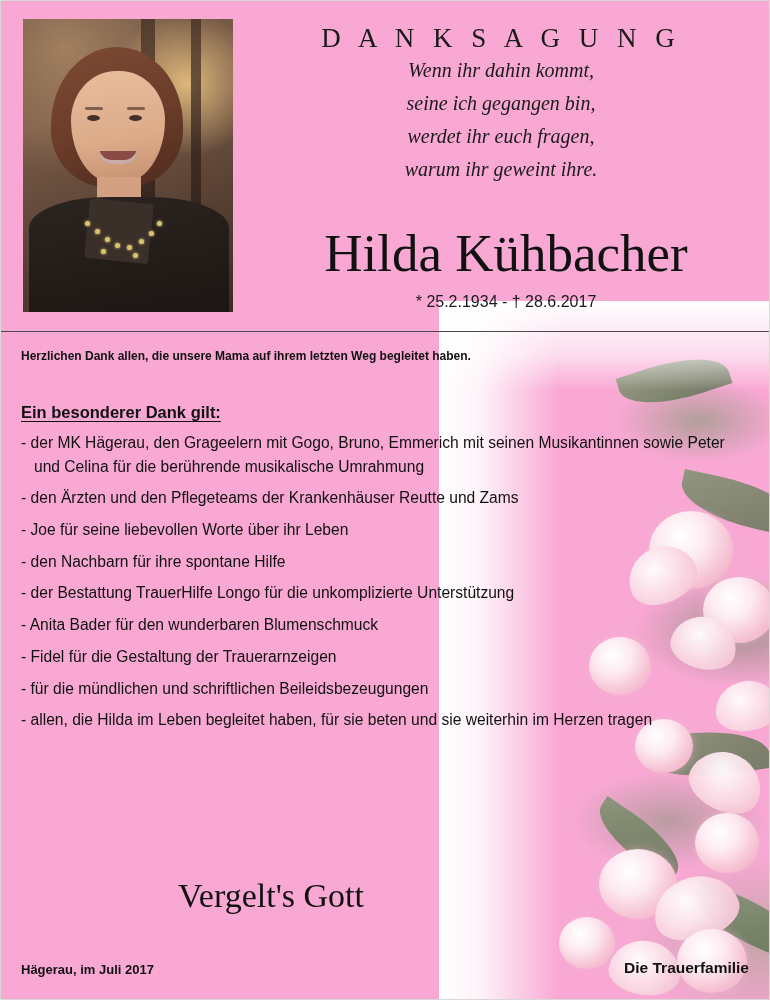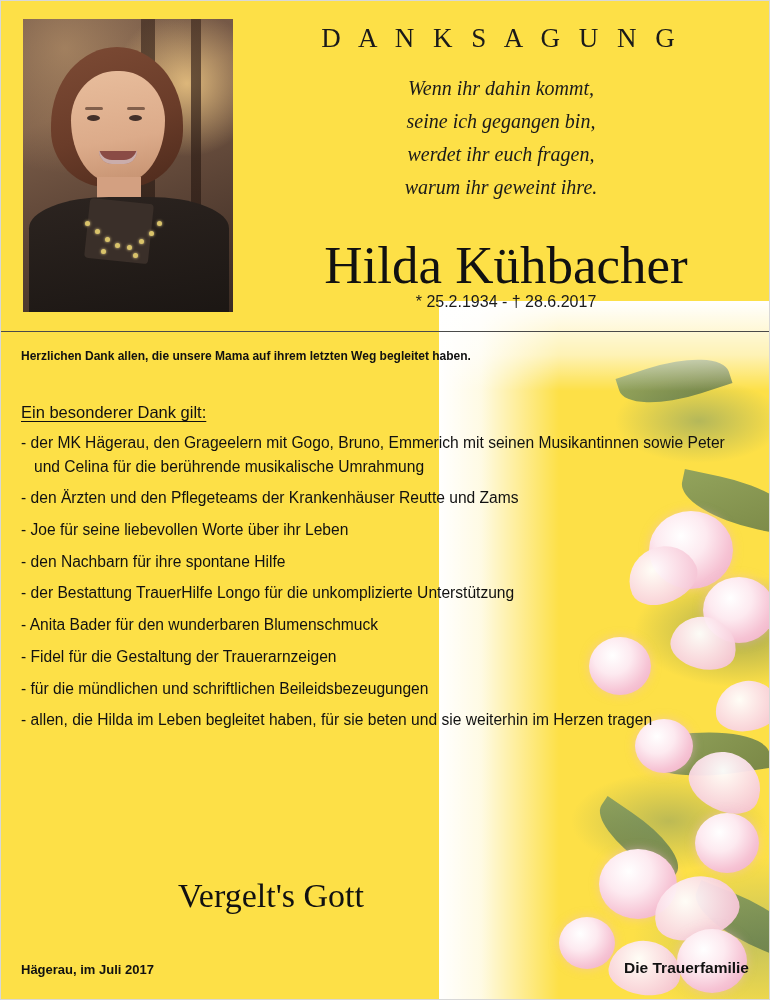--- a/index.html
+++ b/index.html
@@ -7,21 +7,21 @@
     padding: 0;
     background: #ffffff;
   }
   body {
     font-family: "Liberation Sans", sans-serif;
   }
   #page {
     position: relative;
     width: 770px;
     height: 1000px;
-    background: #fde047;
+    background: #f9a8d4;
     overflow: hidden;
     border: 1px solid #d8d8d8;
     box-sizing: border-box;
   }
 
   
   .floral {
     position: absolute;
     right: 0;
     top: 300px;
@@ -182,38 +182,36 @@
     text-align: center;
   }
   .danksagung {
     font-family: "Liberation Serif", serif;
     font-size: 27px;
     letter-spacing: 6px;
     color: #1a1a1a;
     font-weight: 400;
   }
   .verse {
-    margin-top: 18px;
     font-family: "Liberation Serif", serif;
     font-style: italic;
     font-size: 20px;
     line-height: 1.65;
     color: #1a1a1a;
   }
   .name {
     position: absolute;
     left: 250px;
     top: 222px;
     width: 510px;
     text-align: center;
     font-family: "Liberation Serif", serif;
     font-size: 53px;
     color: #111111;
     white-space: nowrap;
-    margin-top: 12px;
   }
   .dates {
     position: absolute;
     left: 250px;
     top: 292px;
     width: 510px;
     text-align: center;
     font-family: "Liberation Sans", sans-serif;
     font-size: 16px;
     color: #1a1a1a;
@@ -236,21 +234,21 @@
     width: 720px;
     font-size: 12px;
     font-weight: bold;
     color: #111;
   }
   .subtitle {
     position: absolute;
     left: 20px;
     top: 402px;
     font-size: 16.5px;
-    font-weight: normal;
+    font-weight: bold;
     color: #111;
     text-decoration: underline;
     text-underline-offset: 3px;
   }
   .thanks-list {
     position: absolute;
     left: 20px;
     top: 430px;
     width: 730px;
     list-style: none;

